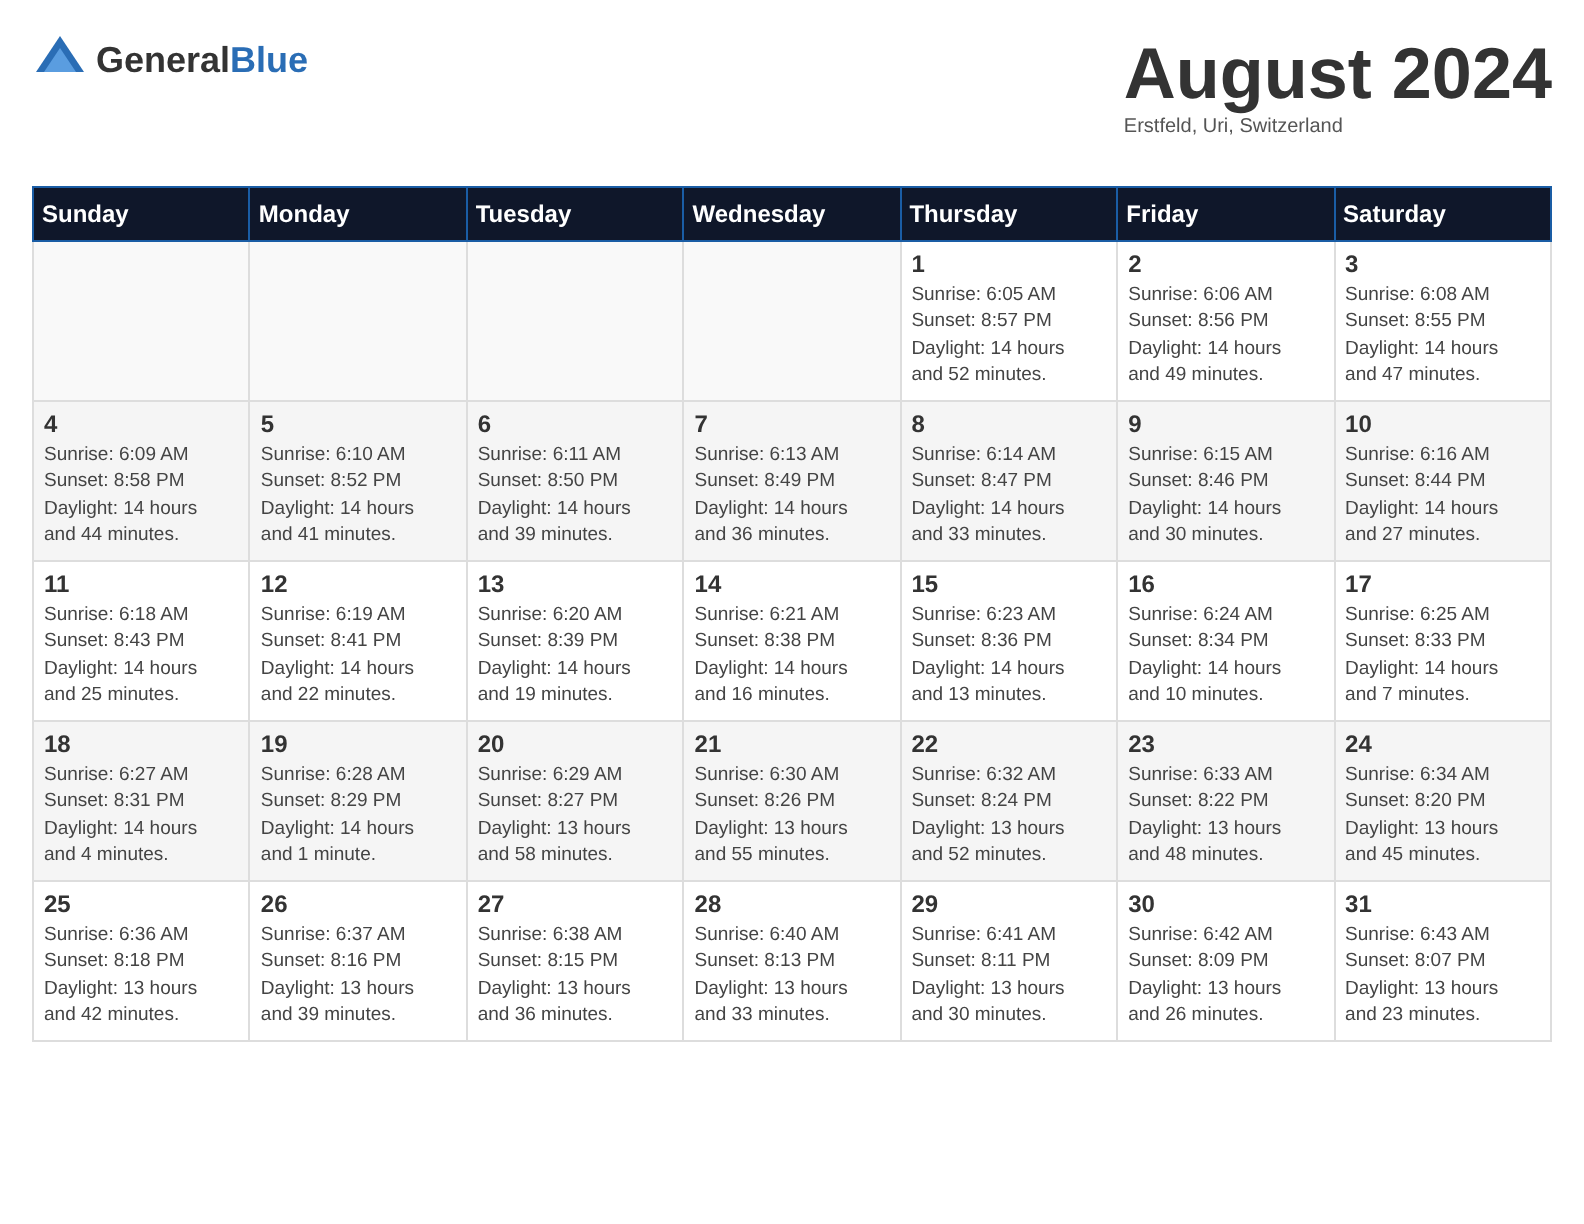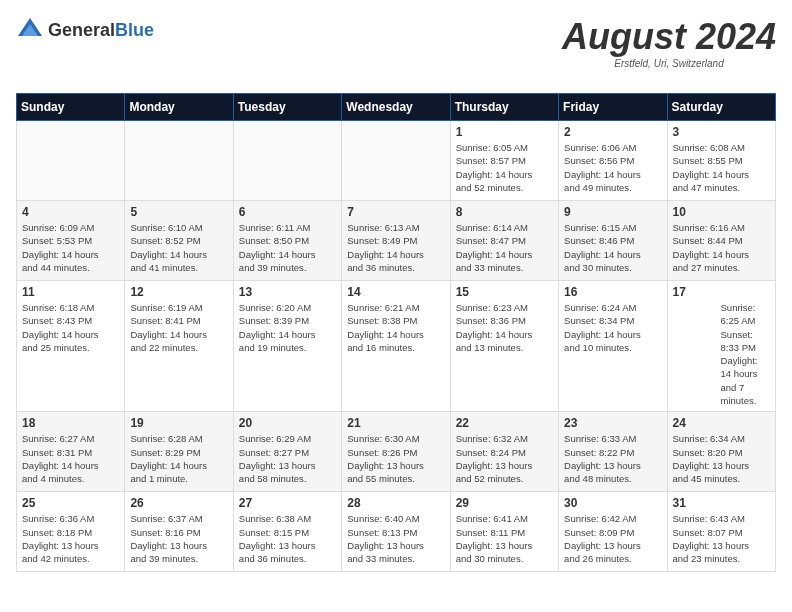--- a/index.html
+++ b/index.html
@@ -19,22 +19,21 @@
     .logo {
       display: flex;
       align-items: center;
     }
     .logo-icon {
       width: 28px;
       height: 28px;
       margin-right: 4px;
     }
     .title-block {
-      text-align: center;
-      font-style: italic;
+      text-align: left;
     }
     .month-title {
       font-size: 36px;
       font-weight: bold;
       color: #333;
     }
     .location-title {
       font-size: 10px;
       color: #555;
     }
@@ -137,21 +136,21 @@
           <div class="day-info" style="white-space: pre-line;">Sunrise: 6:08 AM
 Sunset: 8:55 PM
 Daylight: 14 hours
 and 47 minutes.</div>
         </td>
       </tr>
       <tr>
         <td>
           <span class="day-number">4</span>
           <div class="day-info" style="white-space: pre-line;">Sunrise: 6:09 AM
-Sunset: 5:53 PM
+Sunset: 8:58 PM
 Daylight: 14 hours
 and 44 minutes.</div>
         </td>
         <td>
           <span class="day-number">5</span>
           <div class="day-info" style="white-space: pre-line;">Sunrise: 6:10 AM
 Sunset: 8:52 PM
 Daylight: 14 hours
 and 41 minutes.</div>
         </td>
@@ -229,21 +228,21 @@
         </td>
         <td>
           <span class="day-number">16</span>
           <div class="day-info" style="white-space: pre-line;">Sunrise: 6:24 AM
 Sunset: 8:34 PM
 Daylight: 14 hours
 and 10 minutes.</div>
         </td>
         <td>
           <span class="day-number">17</span>
-          <div class="day-info" style="white-space: pre-line; margin-left: 48px;">Sunrise: 6:25 AM
+          <div class="day-info" style="white-space: pre-line;">Sunrise: 6:25 AM
 Sunset: 8:33 PM
 Daylight: 14 hours
 and 7 minutes.</div>
         </td>
       </tr>
       <tr>
         <td>
           <span class="day-number">18</span>
           <div class="day-info" style="white-space: pre-line;">Sunrise: 6:27 AM
 Sunset: 8:31 PM

